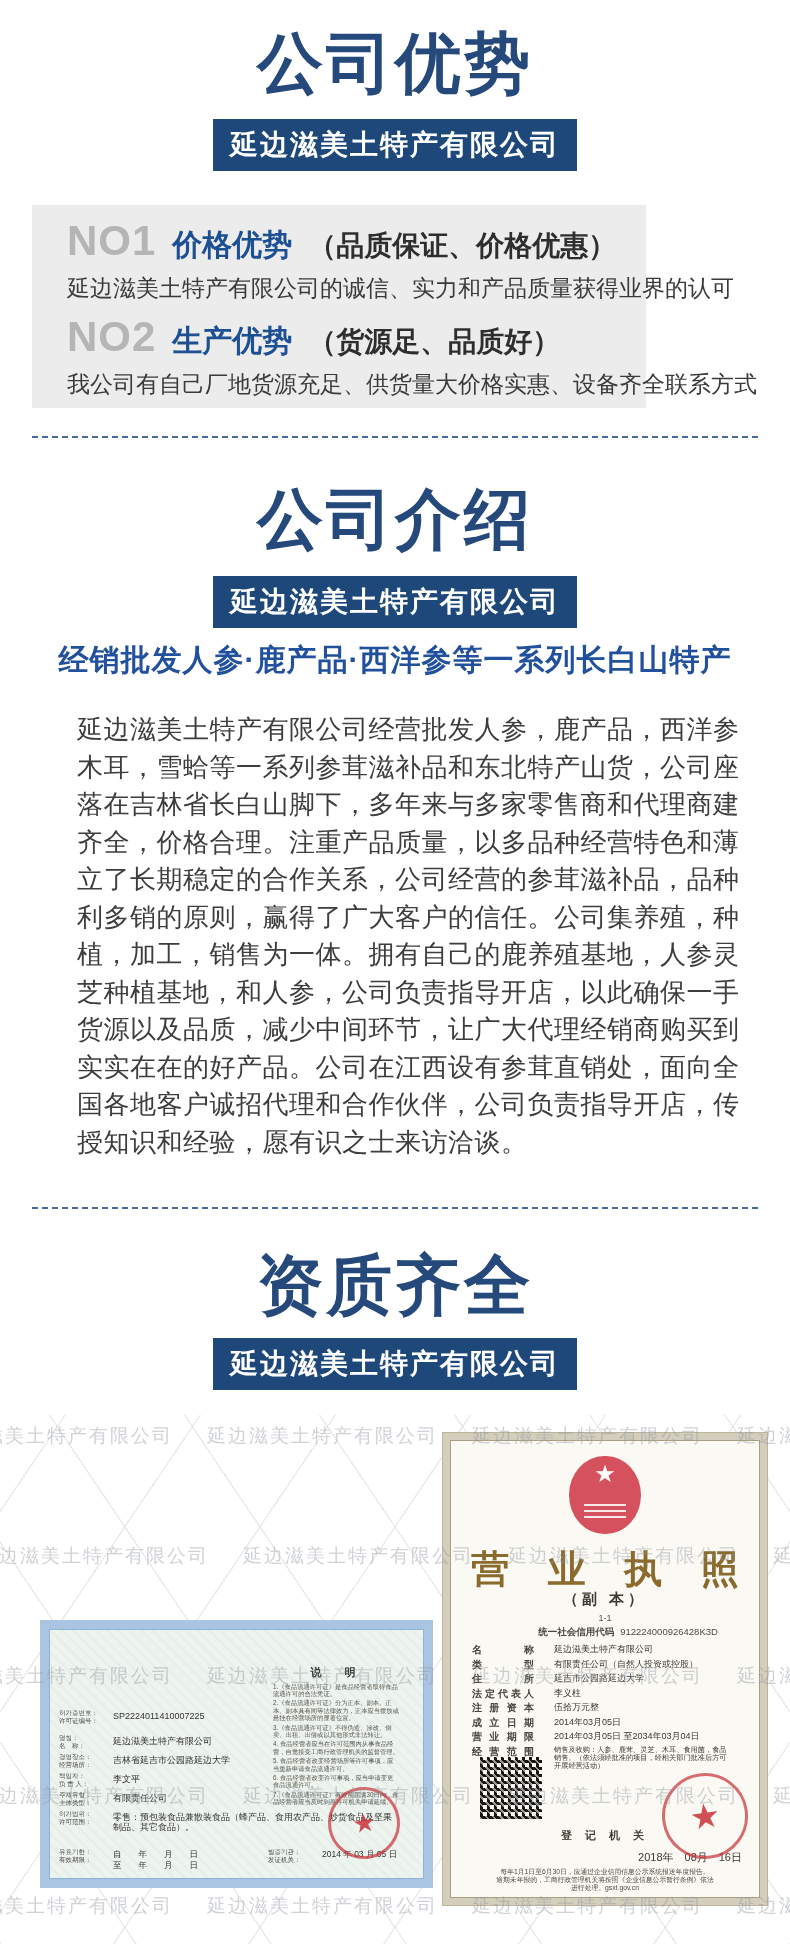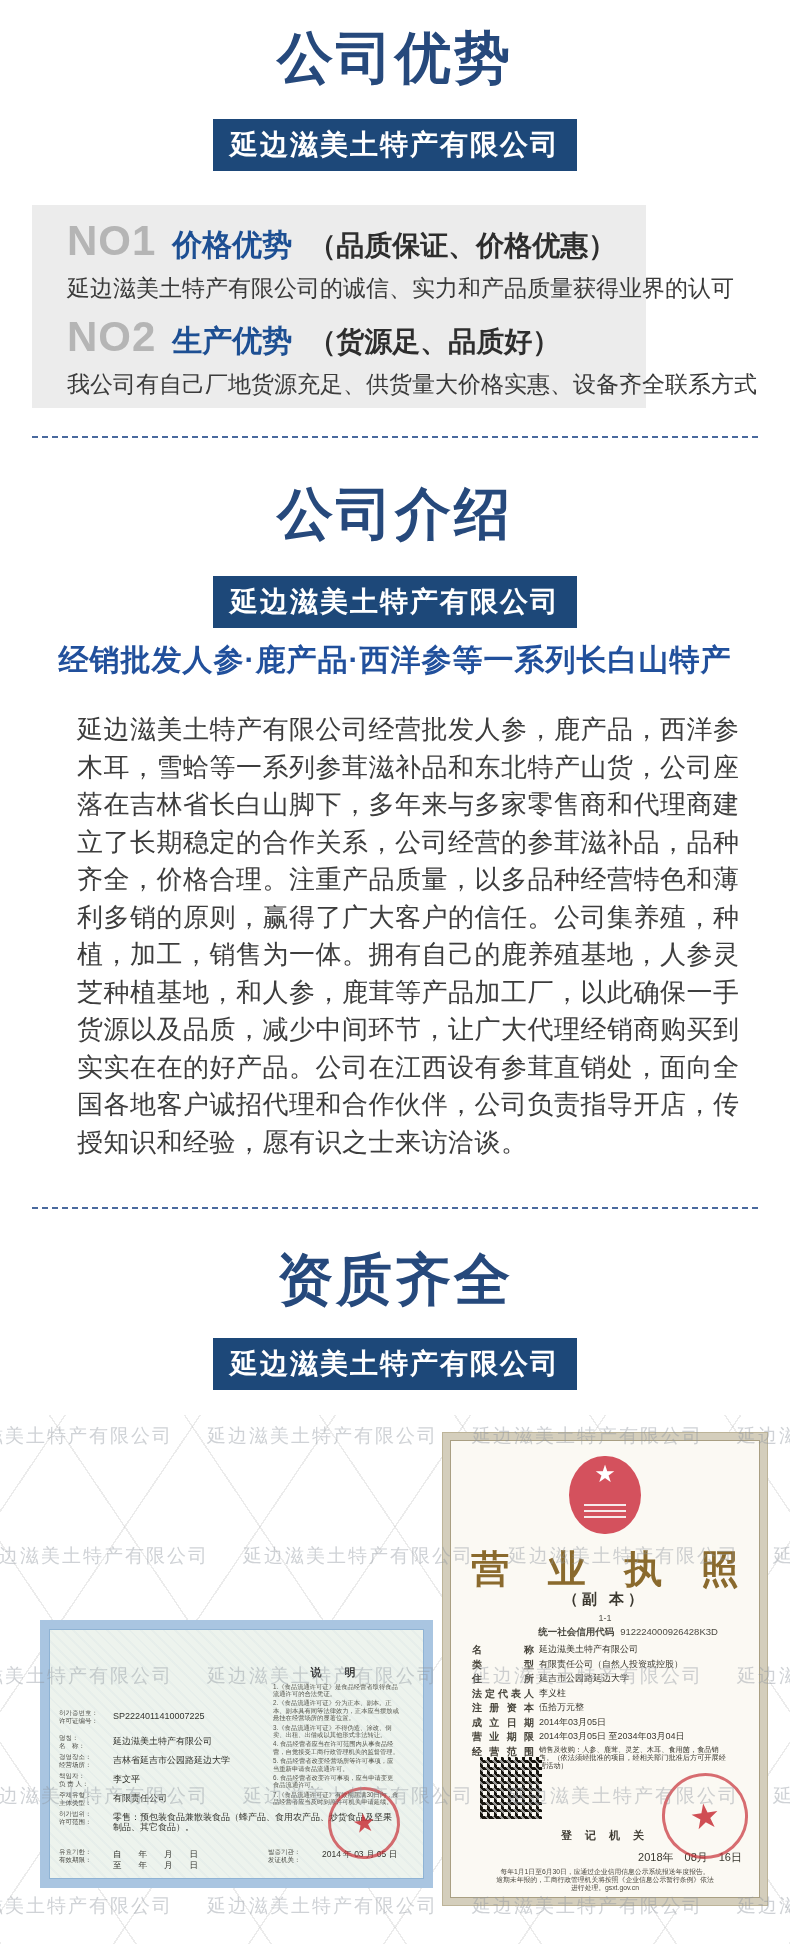--- a/index.html
+++ b/index.html
@@ -1,21 +1,21 @@
 <!DOCTYPE html>
 <html><head>
 <meta charset="utf-8">
 <style>
   html,body{margin:0;padding:0;background:#fff;}
   .page{position:relative;width:790px;height:1944px;background:#fff;overflow:hidden;
         font-family:"Liberation Sans","DejaVu Sans",sans-serif;}
 
   
   .sec-title{position:absolute;left:0;width:100%;margin:0;text-align:center;
-             font-size:56px;font-weight:700;color:#26497c;letter-spacing:3px;line-height:1;}
+             font-size:66px;font-weight:700;color:#26497c;letter-spacing:3px;line-height:1;}
   .t1{top:30px}.t2{top:486px}.t3{top:1252px}
 
   .badge{position:absolute;left:50%;transform:translateX(-50%);background:#1d4879;color:#fff;
          font-size:28px;font-weight:700;letter-spacing:2px;padding:7px 17px;white-space:nowrap;}
   .b1{top:119px}.b2{top:576px}.b3{top:1338px}
 
   
   .graybox{position:absolute;left:32px;top:205px;width:614px;height:203px;background:#ececec;}
   .adv-item{position:absolute;left:35px;right:16px;}
   .a1{top:12px}.a2{top:108px}
@@ -83,21 +83,21 @@
            background:repeating-linear-gradient(180deg,#f7e9ea 0 2px, transparent 2px 6px);}
   .fr-title{position:absolute;top:104px;left:0;width:100%;text-align:center;font-size:38px;
             font-weight:700;color:#8a6a2d;letter-spacing:14px;text-indent:14px;}
   .fr-sub{position:absolute;top:150px;left:0;width:100%;text-align:center;font-size:15px;
           font-weight:700;color:#3c3930;letter-spacing:4px;}
   .fr-pageno{position:absolute;top:173px;left:0;width:100%;text-align:center;font-size:9px;color:#55524a;}
   .fr-code{position:absolute;top:186px;left:0;width:100%;text-align:center;font-size:9.5px;color:#4c4a42;margin-left:23px;}
   .fr-code b{font-weight:700;margin-right:6px;}
   .fr-fields{position:absolute;top:204px;left:22px;width:260px;}
   .fr-row{display:flex;margin-bottom:3.5px;}
-  .fr-lab{flex:none;width:62px;margin-right:5px;font-size:10px;font-weight:700;color:#46433a;
+  .fr-lab{flex:none;width:62px;margin-right:20px;font-size:10px;font-weight:700;color:#46433a;
           line-height:11px;text-align:justify;text-align-last:justify;}
   .fr-val{font-size:9px;line-height:11px;color:#3a382f;}
   .fr-row.scope .fr-val{font-size:7.2px;line-height:8.4px;width:200px;}
   .fr-qr{position:absolute;left:30px;top:317px;width:62px;height:62px;
          background:
            repeating-linear-gradient(45deg, rgba(255,255,255,.55) 0 2px, transparent 2px 5px),
            repeating-linear-gradient(0deg,#17150f 0 3px,transparent 3px 7px),
            repeating-linear-gradient(90deg,#17150f 0 3px,#f4f2ea 3px 7px);}
   .fr-stamp{position:absolute;left:212px;top:333px;width:80px;height:80px;}
   .fr-stamp .star{font-size:34px;}
@@ -138,25 +138,25 @@
   <div class="divider d1"></div>
 
   <h1 class="sec-title t2">公司介绍</h1>
   <div class="badge b2">延边滋美土特产有限公司</div>
   <div class="subtitle">经销批发人参·鹿产品·西洋参等一系列长白山特产</div>
 
   <div class="para">
     <div>延边滋美土特产有限公司经营批发人参，鹿产品，西洋参</div>
     <div>木耳，雪蛤等一系列参茸滋补品和东北特产山货，公司座</div>
     <div>落在吉林省长白山脚下，多年来与多家零售商和代理商建</div>
+    <div>齐全，价格合理。注重产品质量，以多品种经营特色和薄</div>
     <div>立了长期稳定的合作关系，公司经营的参茸滋补品，品种</div>
-    <div>齐全，价格合理。注重产品质量，以多品种经营特色和薄</div>
     <div>利多销的原则，赢得了广大客户的信任。公司集养殖，种</div>
     <div>植，加工，销售为一体。拥有自己的鹿养殖基地，人参灵</div>
-    <div>芝种植基地，和人参，鹿茸等产品加工厂，以此确保一手</div>
+    <div>芝种植基地，和人参，公司负责指导开店，以此确保一手</div>
     <div>货源以及品质，减少中间环节，让广大代理经销商购买到</div>
     <div>实实在在的好产品。公司在江西设有参茸直销处，面向全</div>
     <div>国各地客户诚招代理和合作伙伴，公司负责指导开店，传</div>
     <div>授知识和经验，愿有识之士来访洽谈。</div>
   </div>
 
   <div class="divider d2"></div>
 
   <h1 class="sec-title t3">资质齐全</h1>
   <div class="badge b3">延边滋美土特产有限公司</div>

